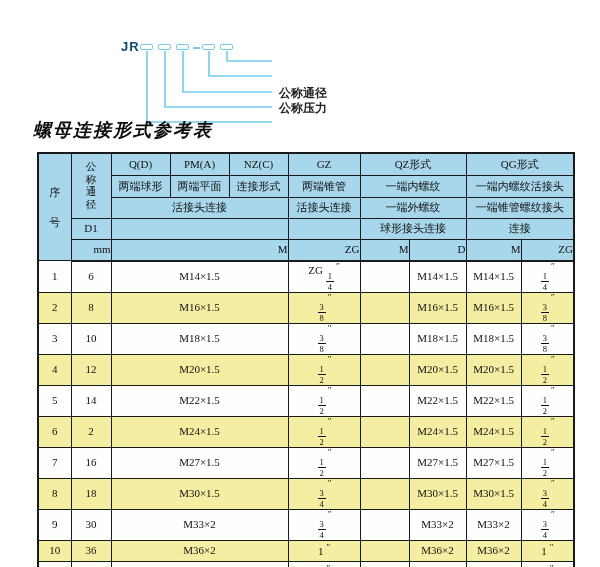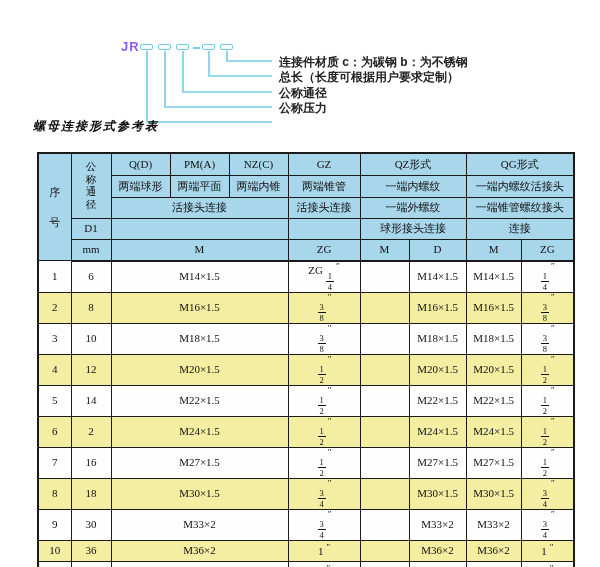--- a/index.html
+++ b/index.html
@@ -21,56 +21,56 @@
   
   .legend-title{
     position:absolute;left:117px;top:19px;white-space:nowrap;
     font-family:"Liberation Sans","DejaVu Sans",sans-serif;
     font-size:13px;font-weight:bold;color:#161616;
   }
   .star{color:var(--star);margin-right:1px;font-size:12px;}
   .jr-code{
     position:absolute;left:121px;top:39px;
     font-family:"Liberation Sans","DejaVu Sans",sans-serif;
-    font-size:13px;font-weight:bold;color:#8b5cf6;letter-spacing:1px;
+    font-size:13px;font-weight:bold;color:#0c4a6e;letter-spacing:1px;
   }
   .code-box{
     position:absolute;top:44px;width:11px;height:4px;
     border:1.5px solid var(--line);border-radius:2px;background:#fff;
   }
   .code-dash{position:absolute;top:47px;left:193px;width:7px;height:2px;background:var(--line);}
   svg.connectors{position:absolute;left:0;top:0;pointer-events:none;}
   .legend-label{
     position:absolute;left:279px;white-space:nowrap;
     font-family:"Liberation Sans","DejaVu Sans",sans-serif;
     font-size:12px;font-weight:bold;color:#222;
   }
 
   
   .table-title{
     position:absolute;left:33px;top:118px;white-space:nowrap;
     font-family:"DejaVu Serif","Liberation Serif",serif;
-    font-size:12px;font-weight:bold;font-style:italic;letter-spacing:2px;color:#0d0d0d;
+    font-size:18px;font-weight:bold;font-style:italic;letter-spacing:2px;color:#0d0d0d;
   }
 
   
   table.ref{
     position:absolute;left:37px;top:152px;width:536px;
     border-collapse:collapse;table-layout:fixed;
     border:2px solid var(--border);
     font-size:11px;color:#101010;
   }
   table.ref th,table.ref td{
     border:1px solid var(--border);
     text-align:center;vertical-align:middle;
     padding:0;overflow:hidden;line-height:1.1;
     font-weight:normal;
   }
   thead th{background:var(--header-bg);height:20px;}
-  thead tr:last-child th{border-bottom:2px solid var(--border);}
+  thead tr:last-child th{border-bottom:2px solid var(--border);text-align:right;}
   tbody td{height:20px;background:var(--row-bg);}
   tbody tr.alt td{background:var(--alt-bg);}
 
   .vstack{display:flex;flex-direction:column;align-items:center;justify-content:center;}
   .vstack.seq{gap:17px;}
   .vstack.dn{gap:1px;font-size:10.5px;}
 
   
   .frac{display:inline-flex;flex-direction:column;align-items:center;
         vertical-align:-5px;line-height:1;font-size:8.5px;margin:0 1px;}
@@ -94,22 +94,20 @@
 
 
   <div class="jr-code">JR</div>
   <div class="code-box" style="left:140px"></div>
   <div class="code-box" style="left:158px"></div>
   <div class="code-box" style="left:176px"></div>
   <div class="code-dash"></div>
   <div class="code-box" style="left:202px"></div>
   <div class="code-box" style="left:220px"></div>
 
-  <div class="legend-label" style="top:54px">连接件材质  c：为碳钢  b：为不锈钢</div>
-  <div class="legend-label" style="top:69px">总长（长度可根据用户要求定制）</div>
   <div class="legend-label" style="top:85px">公称通径</div>
   <div class="legend-label" style="top:100px">公称压力</div>
 
   <div class="table-title">螺母连接形式参考表</div>
 
   <table class="ref">
     <colgroup>
       <col style="width:33px">
         <col style="width:40px">
       <col style="width:59px">
@@ -140,21 +138,21 @@
         <th>Q(D)</th>
         <th>PM(A)</th>
         <th>NZ(C)</th>
         <th>GZ</th>
         <th colspan="2">QZ形式</th>
         <th colspan="2">QG形式</th>
       </tr>
       <tr style="height:22px">
         <th>两端球形</th>
         <th>两端平面</th>
-        <th>两端内锥</th>
+        <th>连接形式</th>
         <th>两端锥管</th>
         <th colspan="2">一端内螺纹</th>
         <th colspan="2">一端内螺纹活接头</th>
       </tr>
       <tr style="height:21px">
         <th colspan="3">活接头连接</th>
         <th>活接头连接</th>
         <th colspan="2">一端外螺纹</th>
         <th colspan="2">一端锥管螺纹接头</th>
       </tr>

